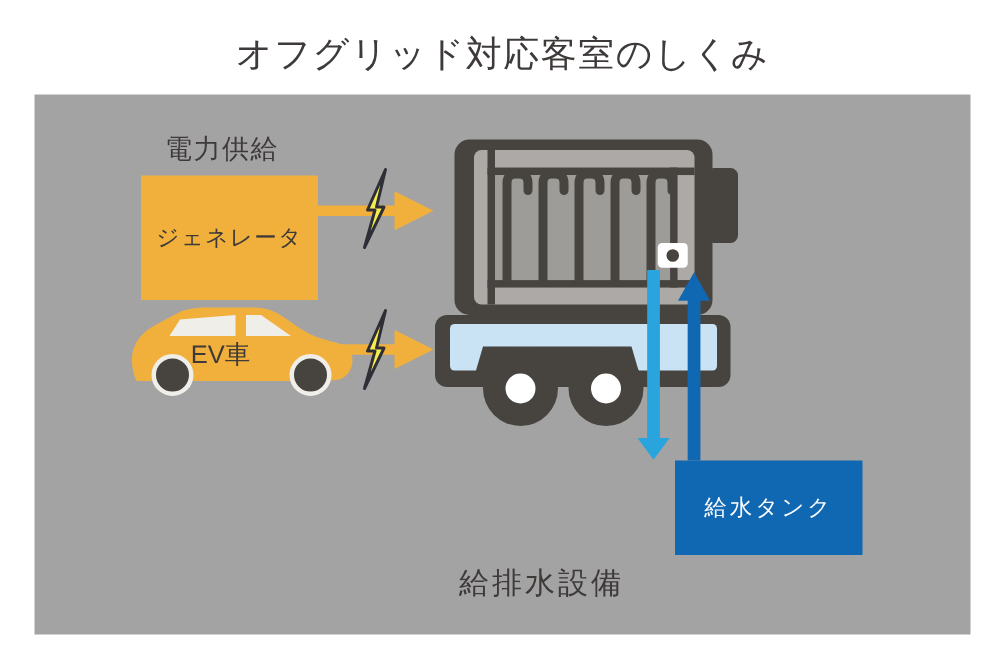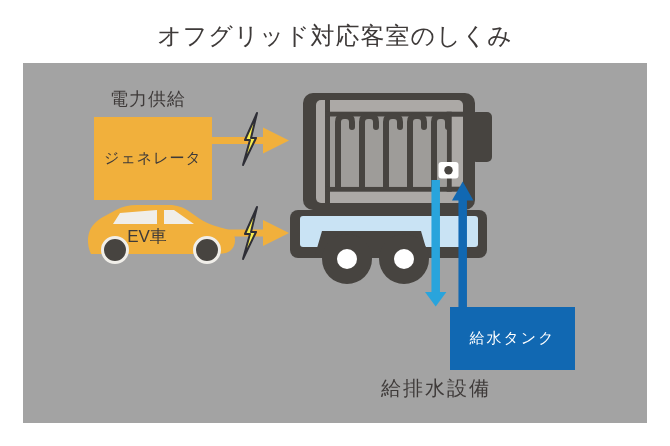--- a/index.html
+++ b/index.html
@@ -28,21 +28,21 @@
     font-size:17px;color:#3e3a39;
   }
   .tank{
     position:absolute;top:244px;width:125px;height:63px;
     display:flex;align-items:center;justify-content:center;
     color:#ffffff;font-size:15px;letter-spacing:2px;
   }
   .tank-sewage{left:295px;background:#29a4dc;}
   .tank-supply{left:427px;background:#1168b2;}
   .plumbing-heading{
-    position:absolute;left:283px;top:312px;width:260px;text-align:center;
+    position:absolute;left:283px;top:312px;width:260px;text-align:left;
     font-size:20px;letter-spacing:2px;color:#3e3a39;
   }
 </style>
 </head>
 <body>
 
 <div class="canvas">
 
   <div class="title">オフグリッド対応客室のしくみ</div>
 

